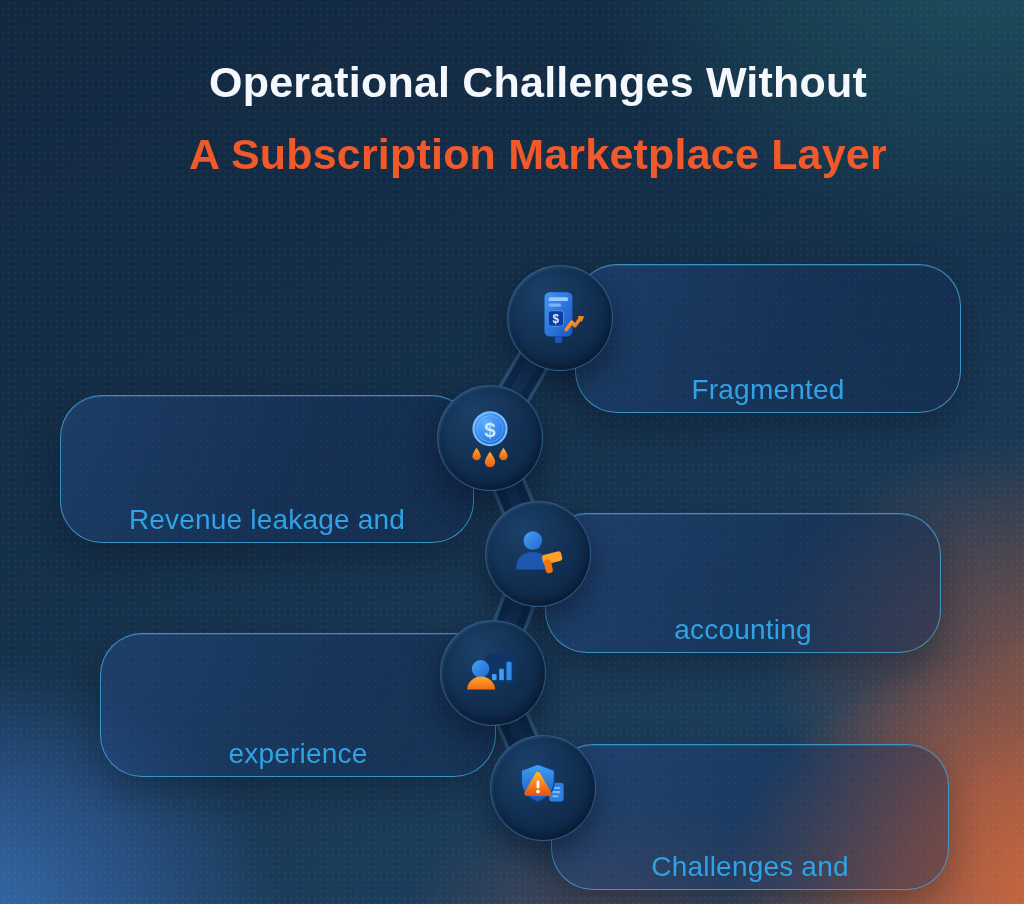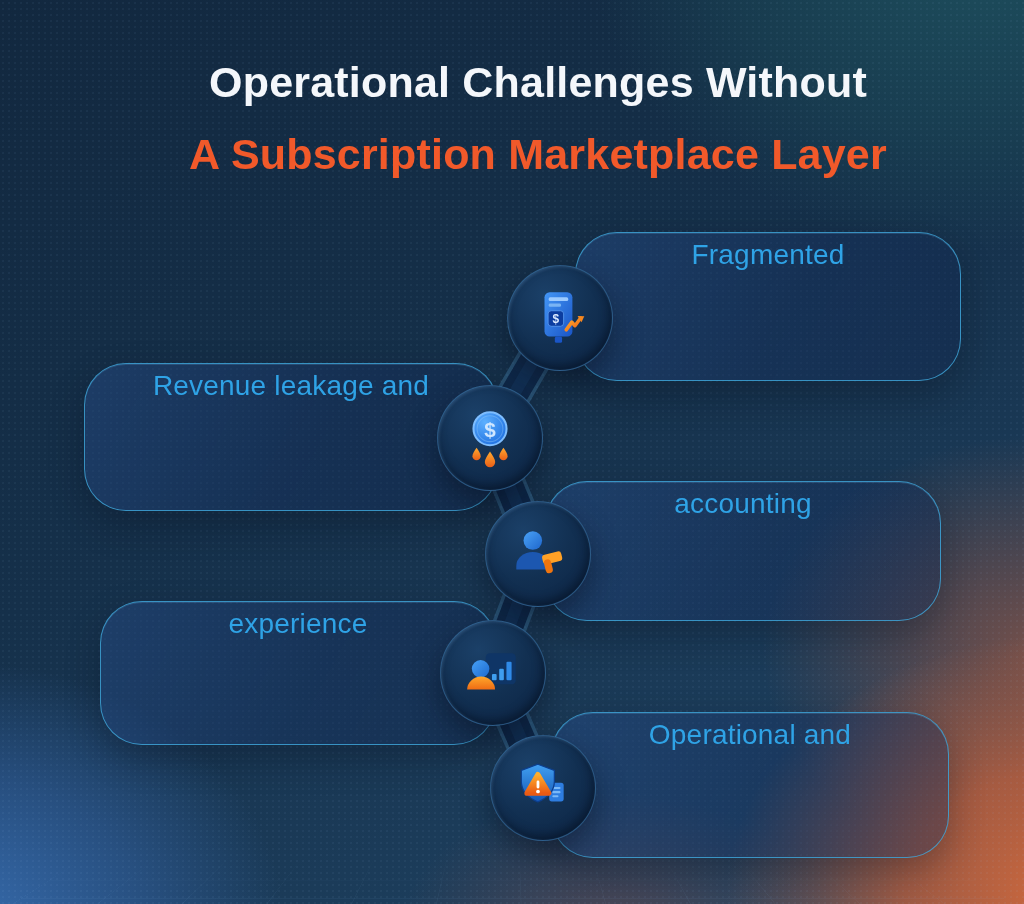--- a/index.html
+++ b/index.html
@@ -42,29 +42,29 @@
   .title-2 { top: 130px; color: #f1592a; }
 
   .chain { position: absolute; left: 0; top: 0; z-index: 1; }
 
   .card {
     position: absolute; z-index: 2;
     border: 1.5px solid rgba(62,163,214,0.85);
     border-radius: 42px;
     background: linear-gradient(118deg, rgba(38,76,134,0.50) 0%, rgba(23,50,98,0.42) 55%, rgba(16,38,80,0.36) 100%);
     box-shadow: 0 14px 34px rgba(5,14,28,0.30), inset 0 1px 0 rgba(120,190,240,0.18);
-    display: flex; align-items: flex-start; justify-content: center;
+    display: flex; align-items: flex-end; justify-content: center; margin-top: 32px;
   }
   .card-label {
     text-align: center; color: #2fa3e6;
     font-size: 28px; line-height: 44px; font-weight: 400;
     letter-spacing: 0.2px;
   }
   .card-1 { left: 575px; top: 232px; width: 384px; height: 147px; }
-  .card-2 { left: 84px;  top: 363px; width: 412px; height: 146px; }
+  .card-2 { left: 60px;  top: 363px; width: 412px; height: 146px; }
   .card-3 { left: 545px; top: 481px; width: 394px; height: 138px; }
   .card-4 { left: 100px; top: 601px; width: 394px; height: 142px; }
   .card-5 { left: 551px; top: 712px; width: 396px; height: 144px; }
 
   .badge {
     position: absolute; z-index: 3;
     width: 104px; height: 104px; border-radius: 50%;
     background: radial-gradient(circle at 36% 28%, #1b4068 0%, #123052 48%, #0c2342 100%);
     border: 1px solid rgba(84,156,212,0.40);
     box-shadow: 0 14px 30px rgba(4,12,26,0.45), inset 1px 1px 3px rgba(130,190,245,0.22), inset -2px -4px 10px rgba(4,12,28,0.55);
@@ -112,21 +112,21 @@
   </div>
 
   <div class="card card-4">
     <div class="card-label">
       <div>experience</div>
     </div>
   </div>
 
   <div class="card card-5">
     <div class="card-label">
-      <div>Operational and</div>
+      <div>Challenges and</div>
     </div>
   </div>
 
   <div class="badge badge-1">
     <svg width="62" height="62" viewBox="0 0 60 60">
       <defs>
         <linearGradient id="gDoc" x1="0" y1="0" x2="1" y2="1">
           <stop offset="0" stop-color="#4396f6"></stop>
             <stop offset="1" stop-color="#1a55c6"></stop>
         </linearGradient>

